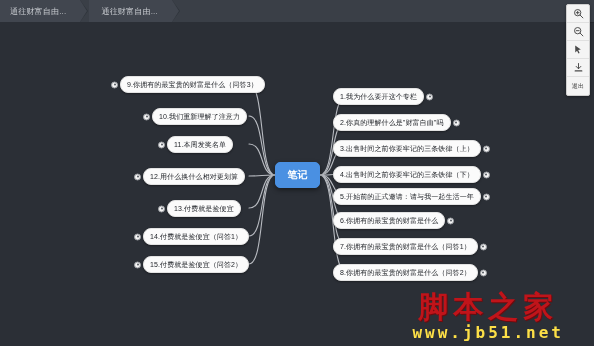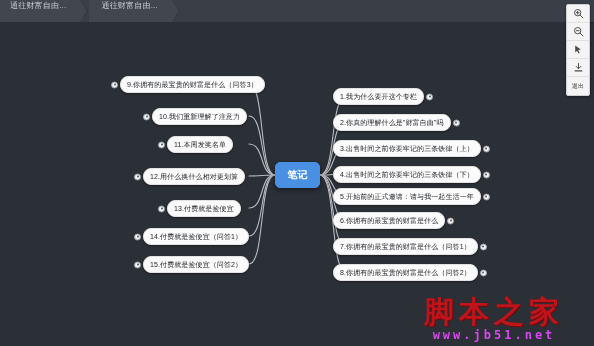--- a/index.html
+++ b/index.html
@@ -13,21 +13,21 @@
 
   
   #topbar{
     position:absolute;left:0;top:0;width:594px;height:22px;
     background:#3a3f47;
     display:flex;align-items:center;
     box-shadow:0 1px 0 #24282e;
   }
   .crumb{
     position:relative;height:22px;
-    display:flex;align-items:flex-start;
+    display:flex;align-items:center;
     padding:0 14px 0 12px;
     font-size:8px;color:#c9ccd1;
     background:#41464f;
     white-space:nowrap;
     letter-spacing:.2px;
   }
   .crumb:first-child{padding-left:10px;}
   .crumb:after{
     content:"";position:absolute;right:-7px;top:0;
     width:0;height:0;
@@ -132,22 +132,22 @@
     font-family:"DejaVu Serif","Liberation Serif",serif;
     font-size:30px;font-weight:bold;
     color:#c0141a;
     letter-spacing:5px;
     line-height:1.05;
     text-shadow:1px 1px 0 #6d0b0e;
     text-align:center;
   }
   #wm-url{
     font-family:"DejaVu Sans Mono","Liberation Mono",monospace;
-    font-size:12px;font-weight:bold;
-    color:#d946ef;
+    font-size:16px;font-weight:bold;
+    color:#fde047;
     letter-spacing:3px;
     margin-top:1px;
   }
 </style>
 </head>
 <body>
 
 <div id="app">
 
   <div id="topbar">

